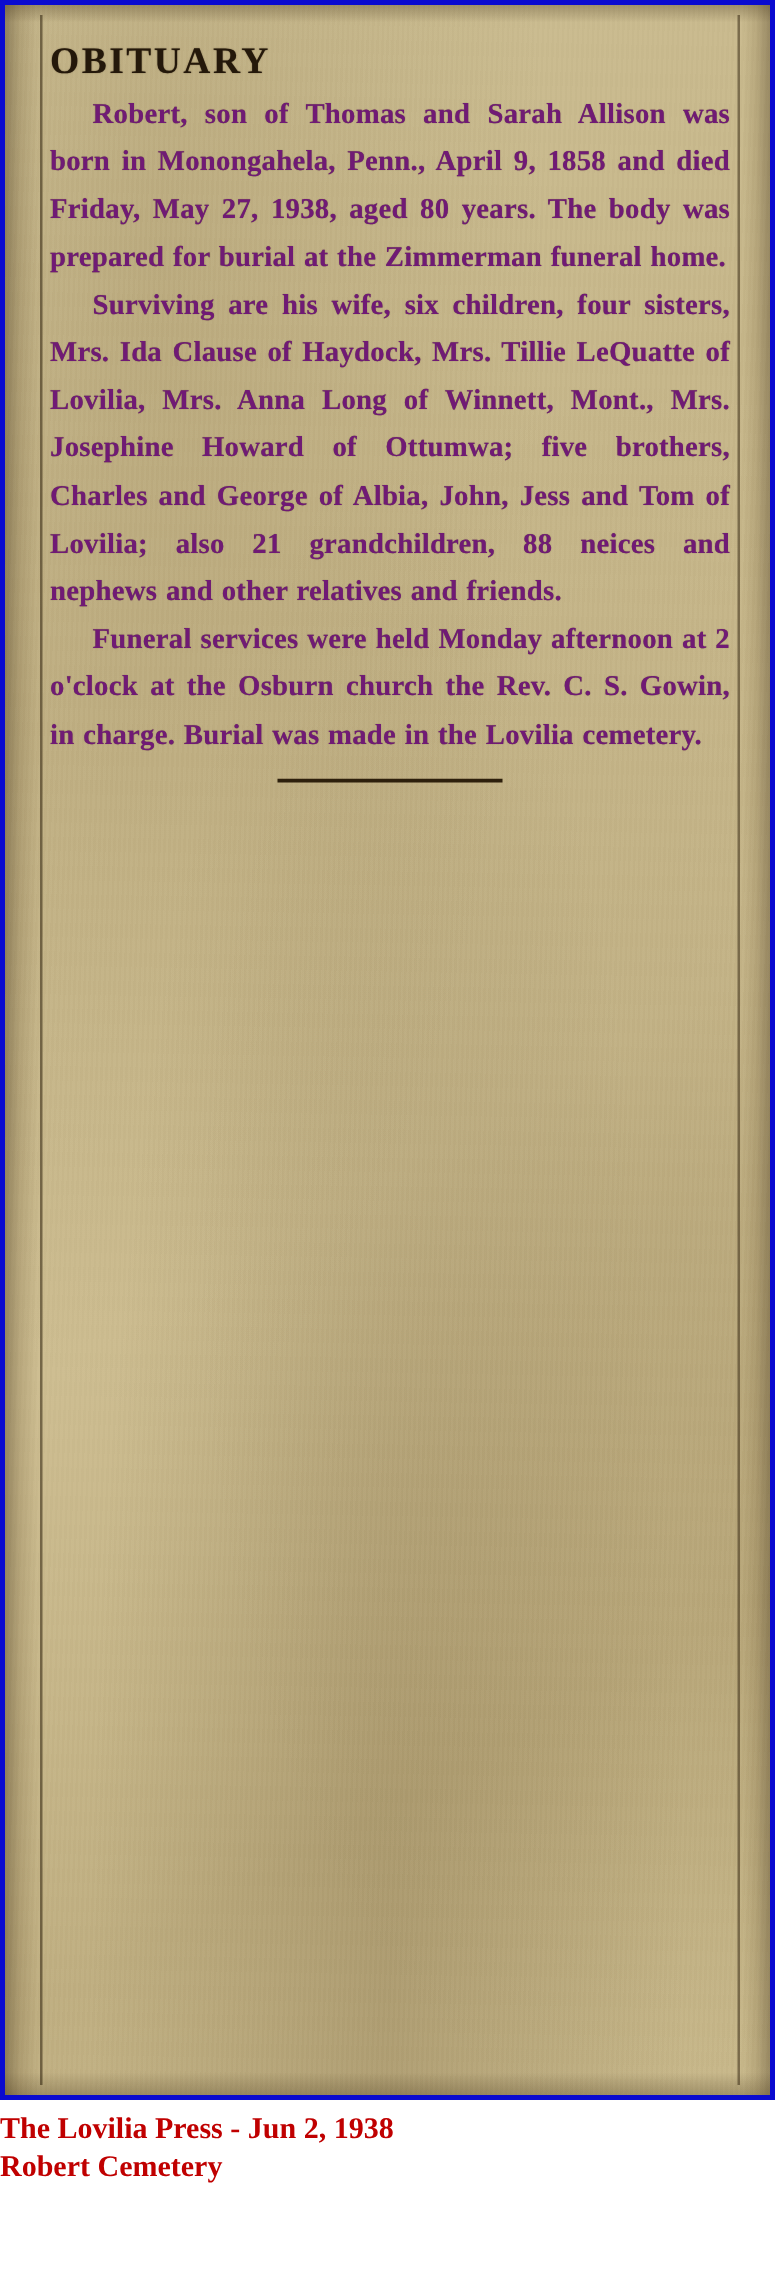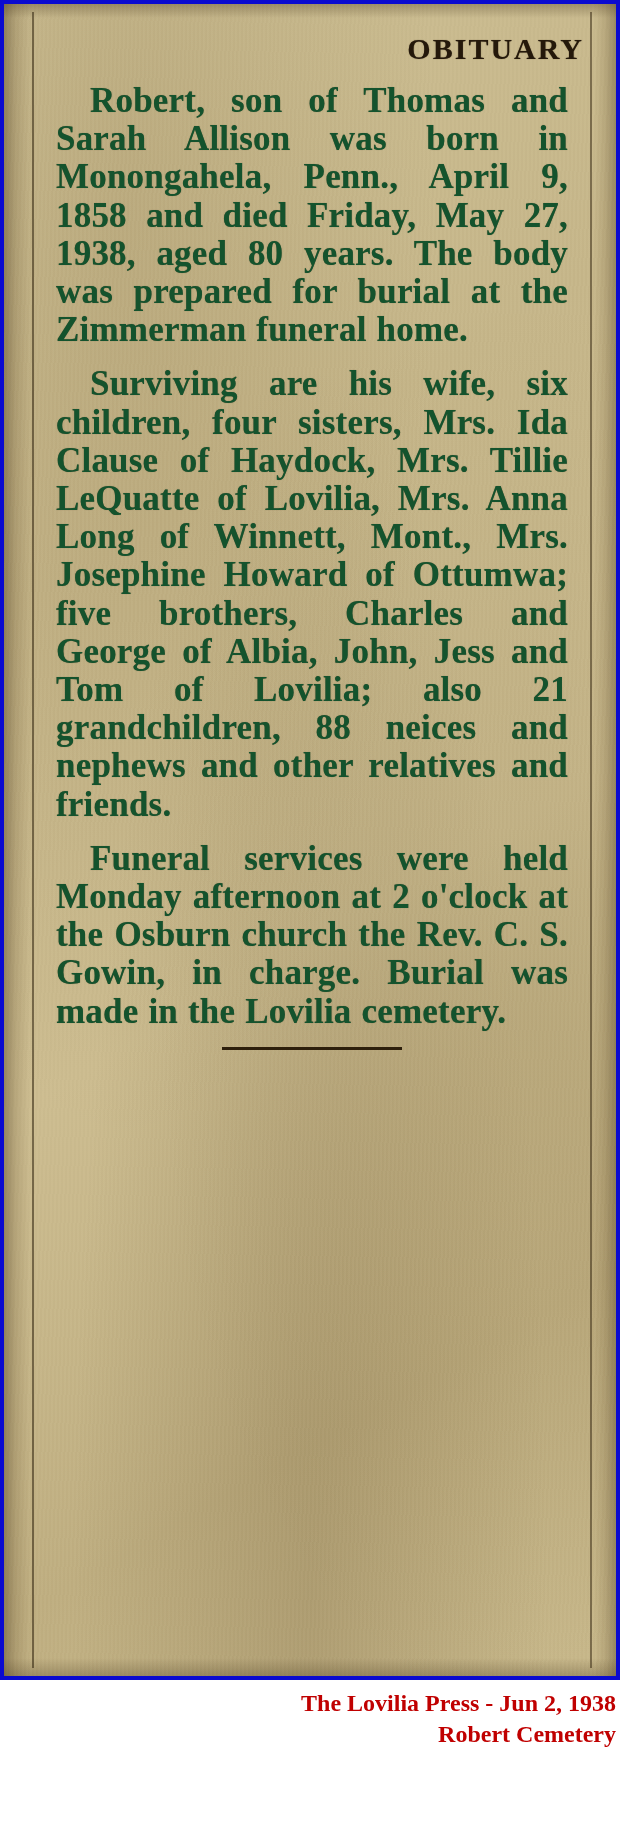--- a/index.html
+++ b/index.html
@@ -97,56 +97,56 @@
     background: rgba(45,32,12,0.5);
   }
   .column {
     position: absolute;
     left: 36px;
     right: 32px;
     top: 22px;
     bottom: 10px;
   }
   .headline {
-    text-align: right;
+    text-align: left;
     font-family: "Liberation Serif", serif;
     font-weight: bold;
     font-size: 30px;
     letter-spacing: 2px;
     color: #24180a;
     margin: 6px 0 6px 0;
     text-shadow: 0 0 1px rgba(36,24,10,0.6);
   }
   .body-text p {
-    margin: 16px;
+    margin: 0;
     text-indent: 34px;
     font-family: "Liberation Serif", serif;
     font-weight: bold;
-    font-size: 35px;
+    font-size: 23px;
     line-height: 38.2px;
     text-align: justify;
     text-align-last: left;
-    color: #14532d;
+    color: #701a75;
     letter-spacing: 0.2px;
     word-spacing: 1px;
     text-shadow: 0 0 0.7px rgba(43,29,11,0.55);
   }
   .end-rule {
     width: 180px;
     height: 3px;
     background: #2d1f0c;
     margin: 16px auto 0 auto;
   }
   
   .caption {
     position: absolute;
     left: 0;
     top: 1688px;
     width: 616px;
-    text-align: right;
+    text-align: left;
     font-family: "Liberation Serif", serif;
     font-weight: bold;
     font-size: 24px;
     line-height: 31px;
     color: #c00000;
   }
   .caption .line2 { display: block; }
 </style>
 </head>
 <body>

